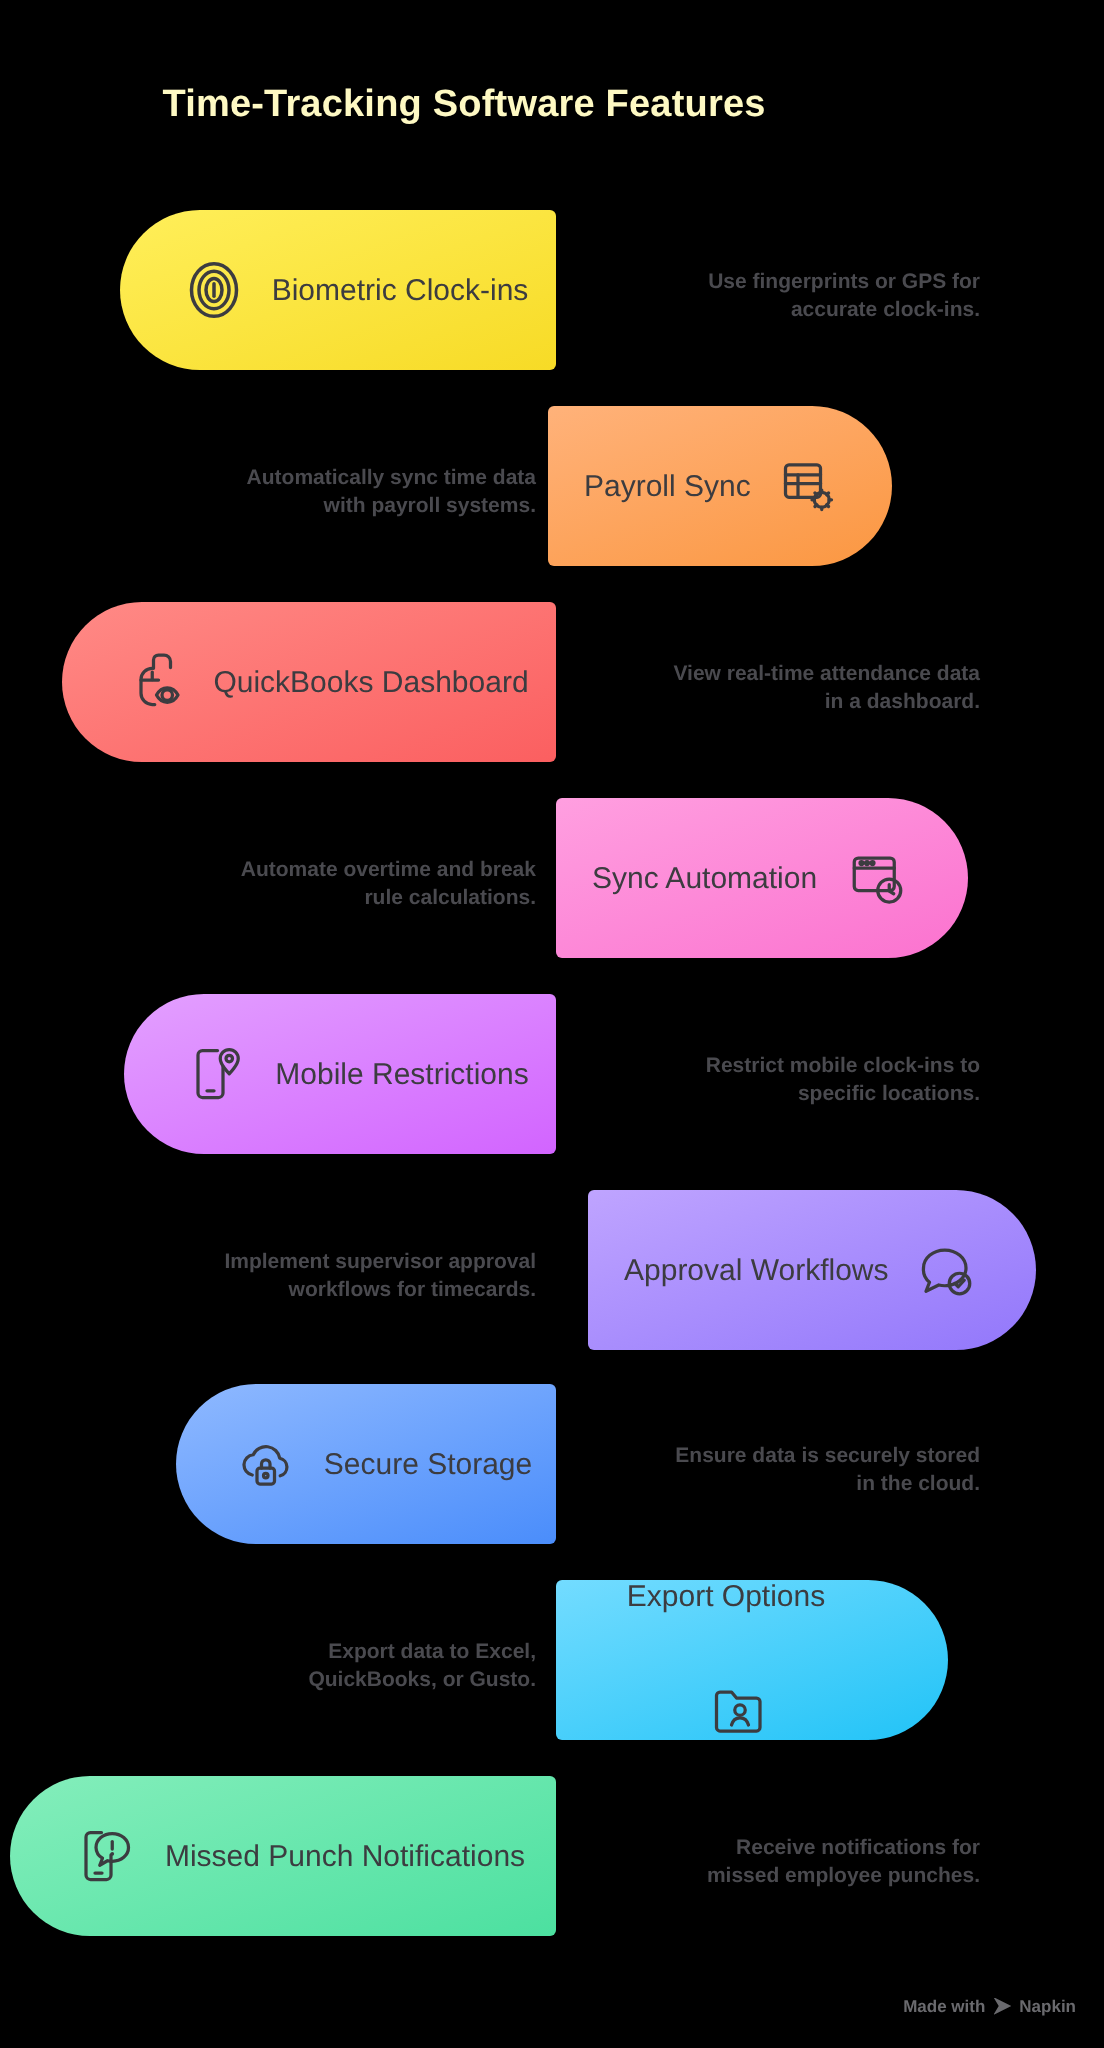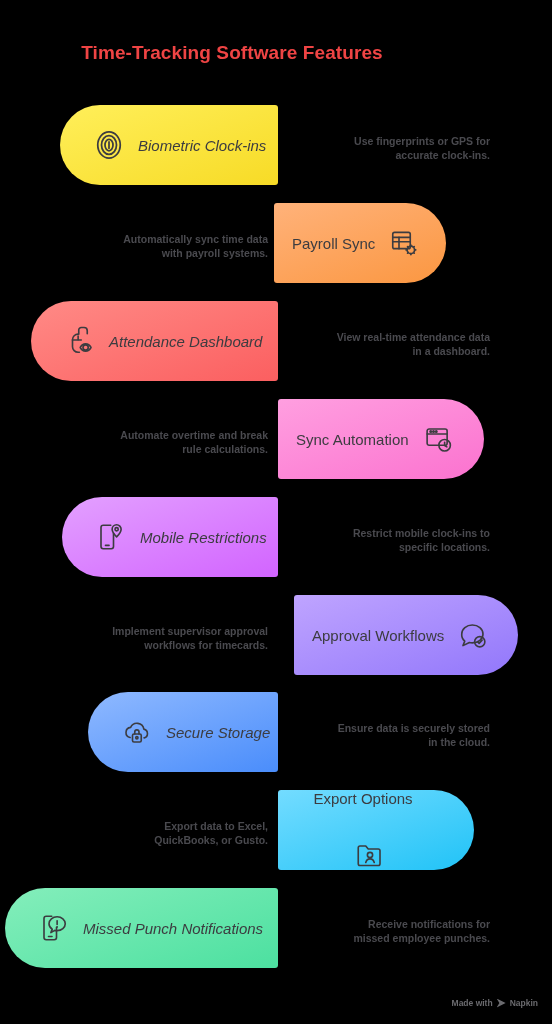--- a/index.html
+++ b/index.html
@@ -10,34 +10,34 @@
     overflow: hidden;
   }
   #page { position: relative; width: 552px; height: 1024px; background: #000; }
 
   .title {
     position: absolute;
     top: 42px; left: 0; width: 464px;
     text-align: center;
     font-size: 19px;
     font-weight: bold;
-    color: #ef4444;
+    color: #fef9c3;
     letter-spacing: 0.1px;
   }
 
   .row { position: absolute; left: 0; width: 552px; height: 96px; }
 
   .pill {
     position: absolute;
     height: 80px;
     display: flex;
     align-items: center;
     box-shadow: 0 3px 7px rgba(0,0,0,0.75);
   }
-  .pill.left  { border-radius: 40px 3px 3px 40px; justify-content: flex-start; padding-left: 34px; padding-right: 16px; font-style: italic; }
+  .pill.left  { border-radius: 40px 3px 3px 40px; justify-content: center; padding-left: 34px; padding-right: 16px; }
   .pill.right { border-radius: 3px 40px 40px 3px; justify-content: flex-start; padding-left: 18px; padding-right: 30px; }
 
   .pill-label {
     font-size: 15px;
     color: #3c3c40;
     white-space: nowrap;
   }
   .pill.left .pill-label { margin-left: 14px; }
   .pill.right .pill-label { margin-right: 14px; }
 
@@ -113,21 +113,21 @@
           <span class="ic">
             <svg viewBox="0 0 24 24" fill="none" stroke="#3c3c40" stroke-width="1.3" stroke-linecap="round" stroke-linejoin="round">
               <path d="M10.5 6.5a4.5 4.5 0 0 0-4.5 4.5v5.5a4.5 4.5 0 0 0 4.5 4.5h1"></path>
               <path d="M11 6.5V3.2a2 2 0 0 1 2-2h2.2a2.6 2.6 0 0 1 2.6 2.6v2.4"></path>
               <line x1="6" y1="11.2" x2="13" y2="11.2"></line>
               <line x1="10.5" y1="8" x2="10.5" y2="11"></line>
               <circle cx="16.5" cy="17.2" r="2.1"></circle>
               <path d="M12.2 17.2c1-1.9 2.6-2.9 4.3-2.9s3.3 1 4.3 2.9c-1 1.9-2.6 2.9-4.3 2.9s-3.3-1-4.3-2.9z"></path>
             </svg>
           </span>
-          <span class="pill-label">Attendance Dashboard</span>
+          <span class="pill-label">QuickBooks Dashboard</span>
         </div>
         <div class="desc after">View real-time attendance data
 in a dashboard.</div>
       </div>
       <div class="row" style="top: 399px;">
         <div class="pill right" style="left: 278px; width: 206px; background: linear-gradient(160deg, rgb(255, 159, 224) 0%, rgb(251, 114, 207) 100%);">
           <span class="pill-label" style="flex: 1 1 0%;">Sync Automation</span>
           <span class="ic">
             <svg viewBox="0 0 24 24" fill="none" stroke="#3c3c40" stroke-width="1.3" stroke-linecap="round" stroke-linejoin="round">
               <rect x="2.5" y="4" width="16" height="13" rx="1.6"></rect>

